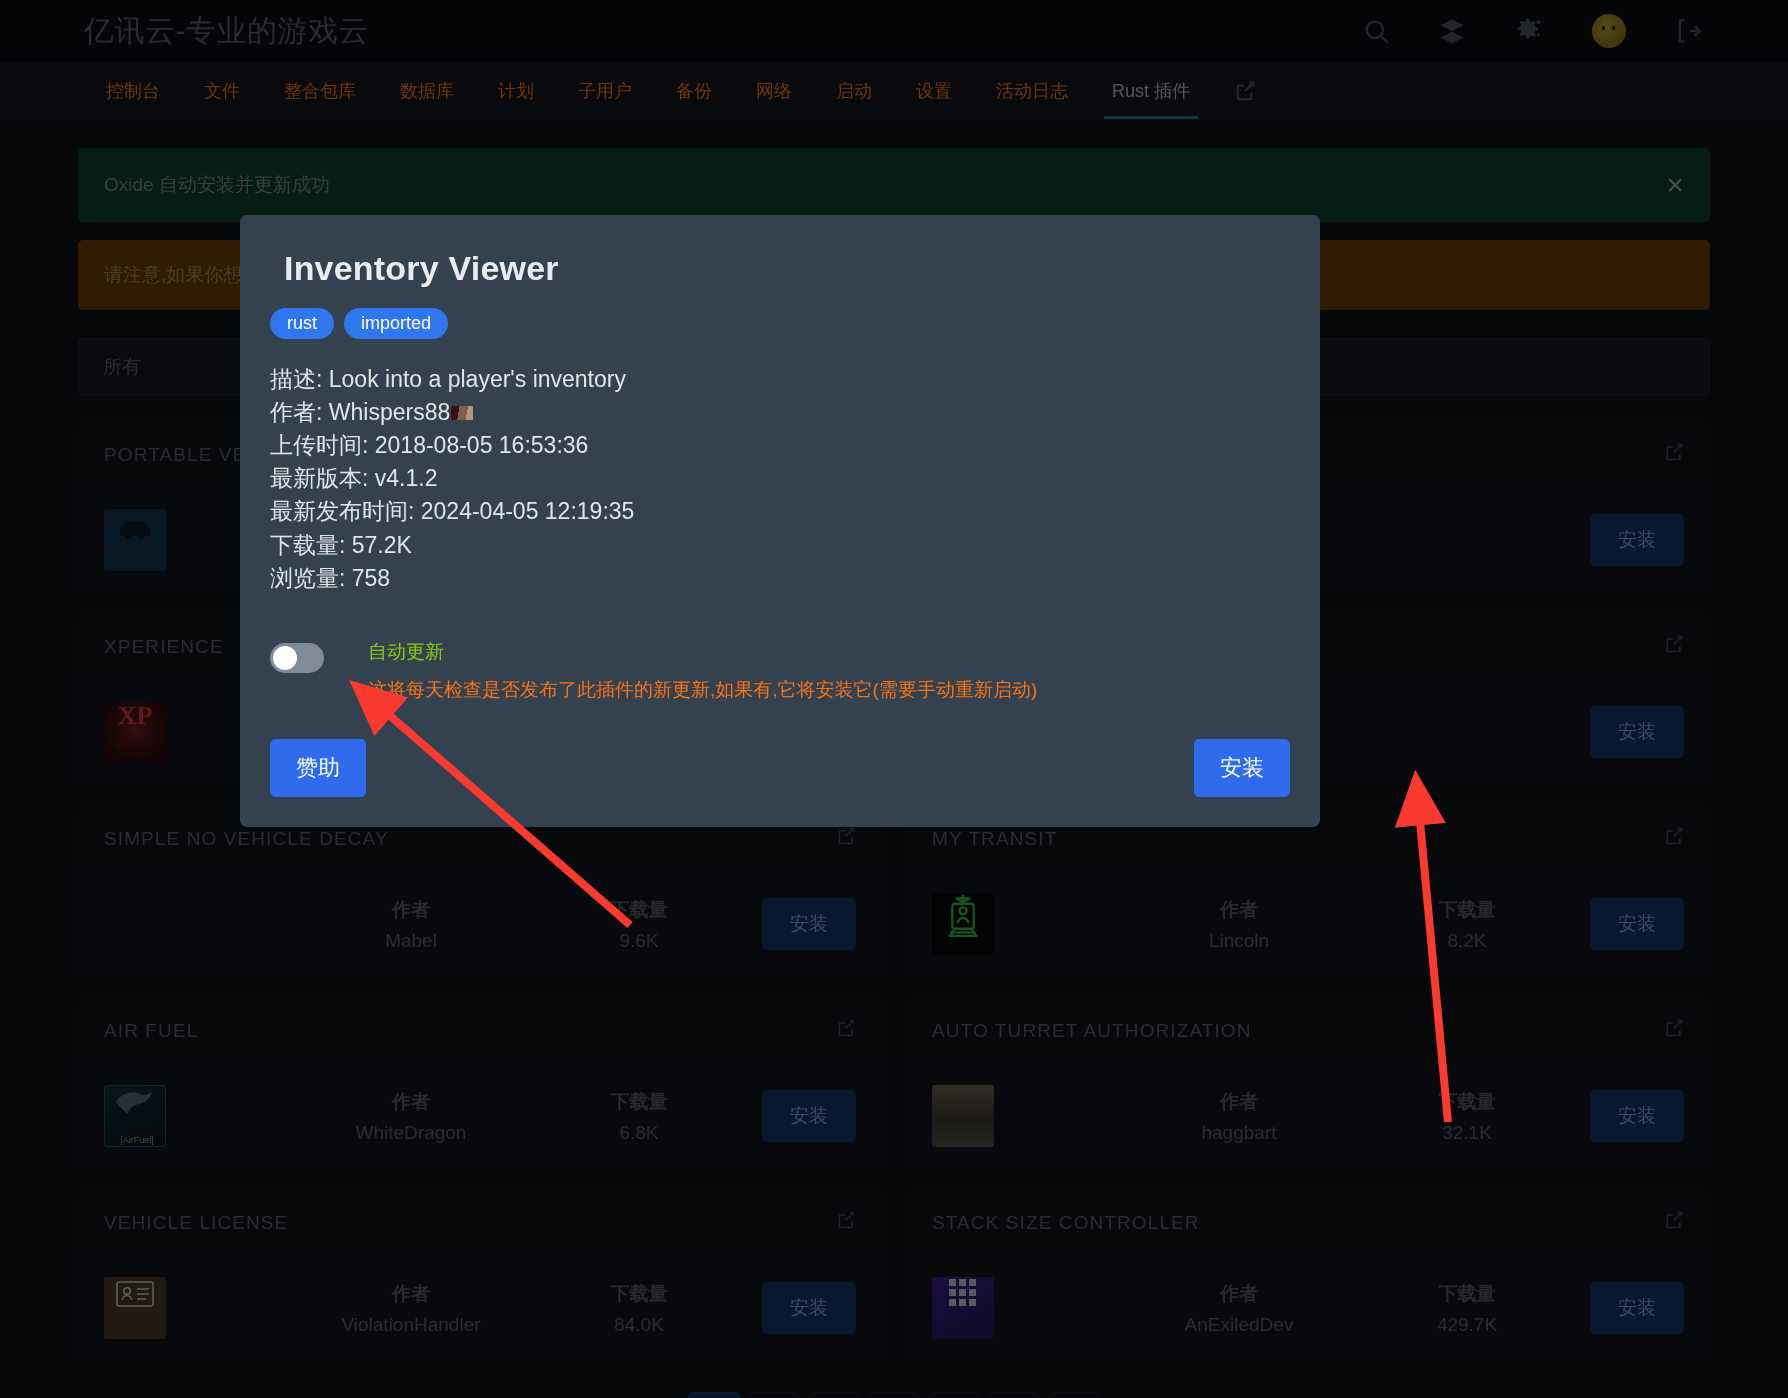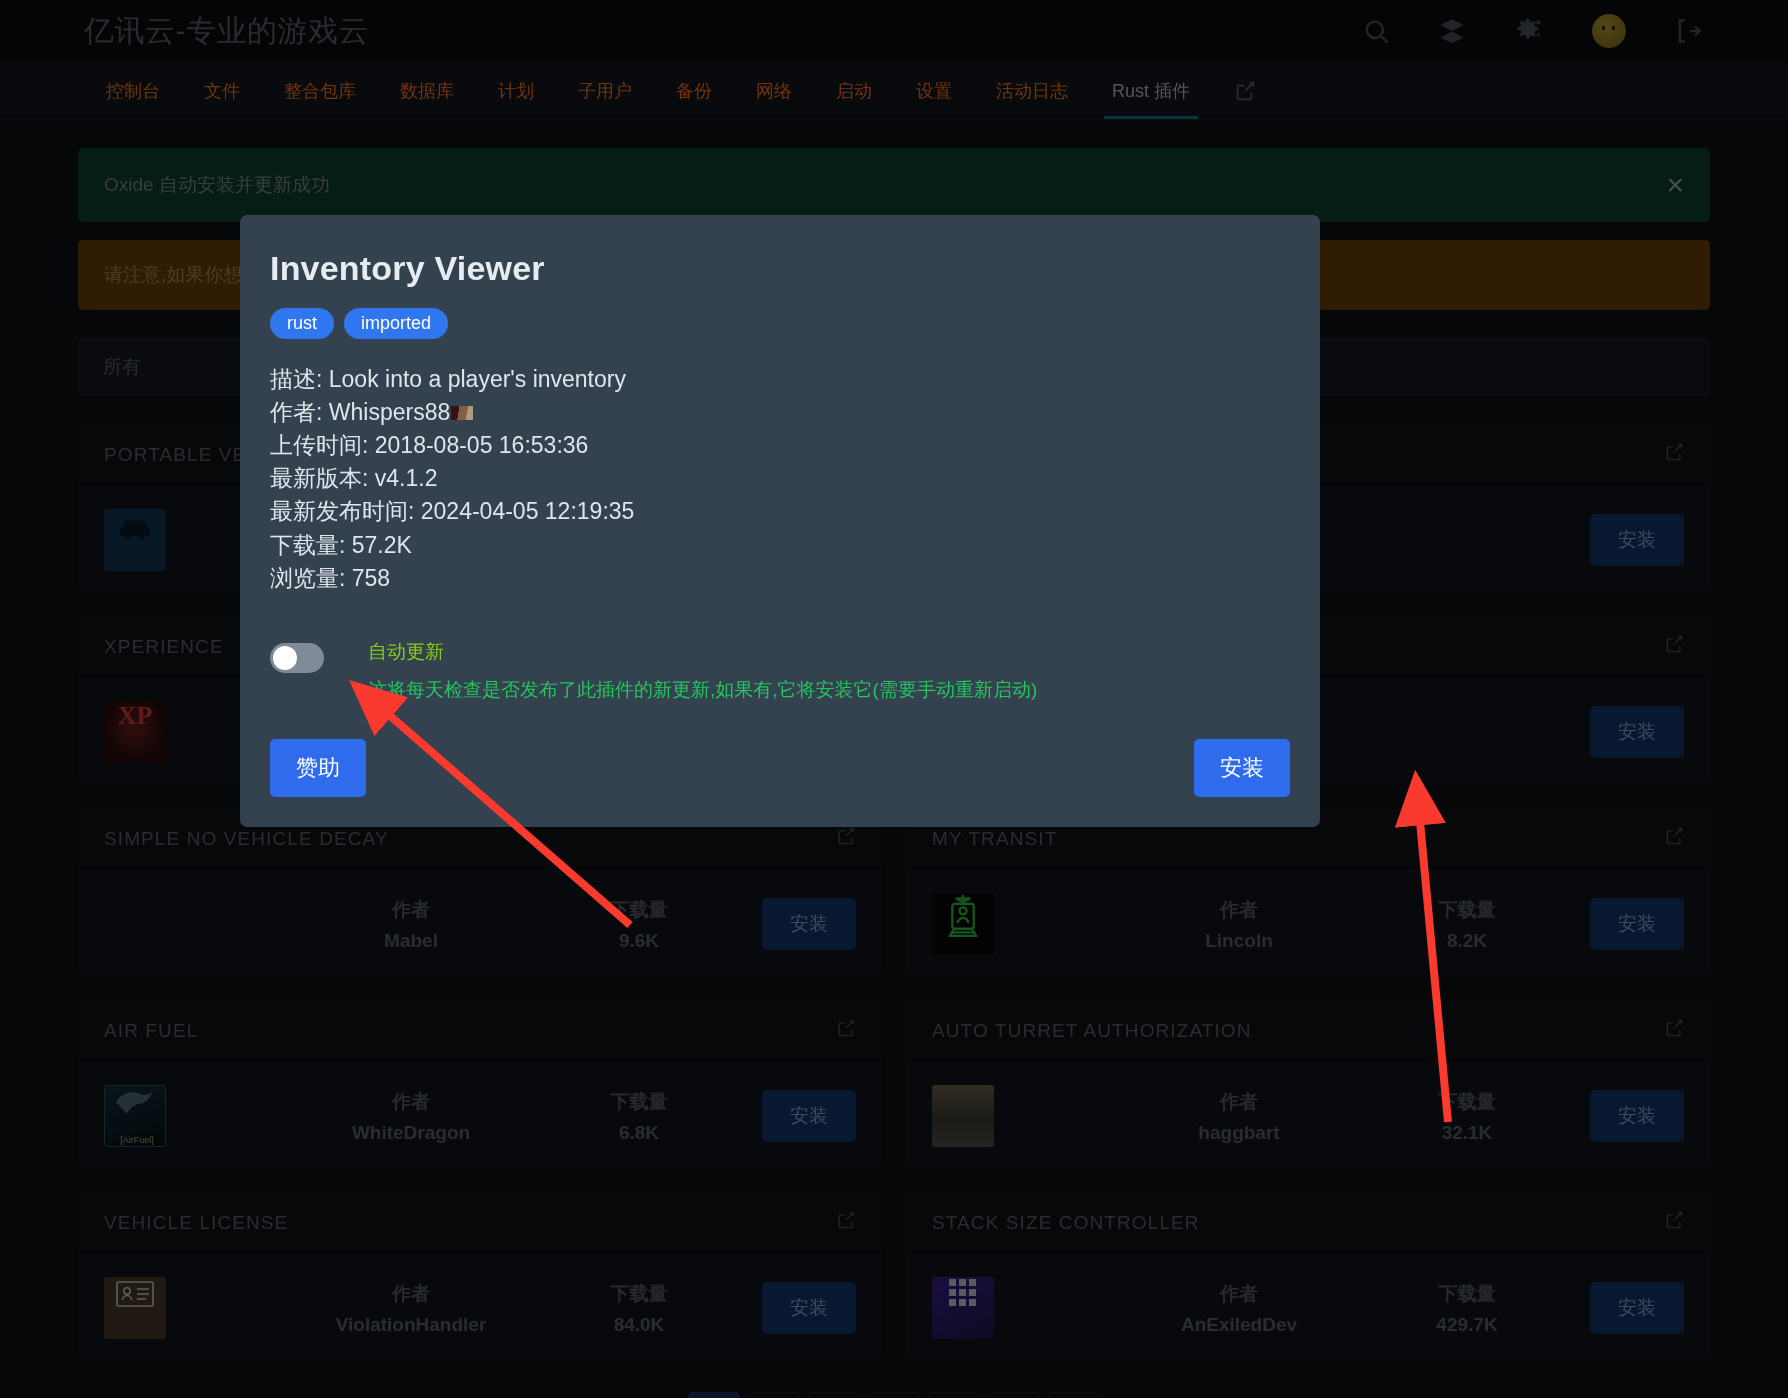--- a/index.html
+++ b/index.html
@@ -80,21 +80,21 @@
   .ext-icon { margin-left: auto; color: #454b53; }
   .card-body {
     display: flex; align-items: center; padding: 20px 26px; gap: 10px; min-height: 104px;
   }
   .thumb {
     width: 62px; height: 62px; border-radius: 3px; flex: 0 0 62px;
     display:flex; align-items:flex-start; justify-content:center; overflow:hidden;
   }
   .col { text-align: center; }
   .col-label { font-size: 19px; font-weight: bold; color: #565d66; margin-bottom: 7px; }
-  .col-val { font-size: 19px; color: #5c636c; font-weight: bold; }
+  .col-val { font-size: 19px; color: #5c636c; }
   .col-author { width: 230px; margin-left: 120px; }
   .col-dl { width: 150px; margin-left: 28px; }
   .install-btn {
     margin-left: auto; background: #14376e; color: #8ba4cf;
     border: none; border-radius: 5px; padding: 13px 28px;
     font-size: 19px; font-family: "Liberation Sans", sans-serif; cursor: pointer;
   }
 
   
   .pager { display: flex; justify-content: center; gap: 8px; margin: 32px 0 0; }
@@ -107,21 +107,21 @@
 
   
   .overlay { position: absolute; inset: 0; background: rgba(0,0,0,.55); }
 
   
   .modal {
     position: absolute; left: 240px; top: 215px; width: 1080px;
     background: #34414f; border-radius: 7px;
     padding: 34px 30px 30px 30px; color: #e7ecf1;
   }
-  .modal-title { font-size: 34px; font-weight: bold; margin-bottom: 20px; letter-spacing: .2px; }
+  .modal-title { font-size: 34px; font-weight: bold; margin-bottom: 20px; letter-spacing: .2px; margin-left: 14px; }
   .tags { display: flex; gap: 10px; margin-bottom: 24px; }
   .tag {
     background: #2f76ef; color: #fff; font-size: 18px;
     border-radius: 20px; padding: 5px 17px;
   }
   .meta { font-size: 23px; line-height: 1.44; color: #dfe5eb; }
   .meta b { font-weight: normal; }
   .author-badge {
     display: inline-block; width: 22px; height: 14px; vertical-align: baseline;
     background: linear-gradient(100deg,#3a1010 0 35%, #7d6048 35% 70%, #b09a7c 70%);
@@ -131,21 +131,21 @@
   .switch {
     width: 54px; height: 30px; border-radius: 16px; background: #7f8b98;
     position: relative; flex: 0 0 54px; margin-top: 4px; cursor: pointer;
   }
   .switch .knob {
     position:absolute; width: 24px; height: 24px; border-radius: 50%;
     background: #fff; top: 3px; left: 3px;
   }
   .toggle-text { margin-left: 44px; }
   .toggle-label { font-size: 19px; color: #84cc16; margin-bottom: 12px; }
-  .toggle-desc { font-size: 19px; color: #22c55e; }
+  .toggle-desc { font-size: 19px; color: #f97316; }
   .modal-foot { display: flex; align-items: center; margin-top: 36px; }
   .btn-primary {
     background: #2f6ced; color: #fff; border: none; border-radius: 5px;
     padding: 14px 26px; font-size: 22px; font-family: Liberation Sans, sans-serif; cursor: pointer;
   }
   .btn-install { margin-left: auto; }
 
   
   .arrows { position: absolute; inset: 0; pointer-events: none; }
 </style>

